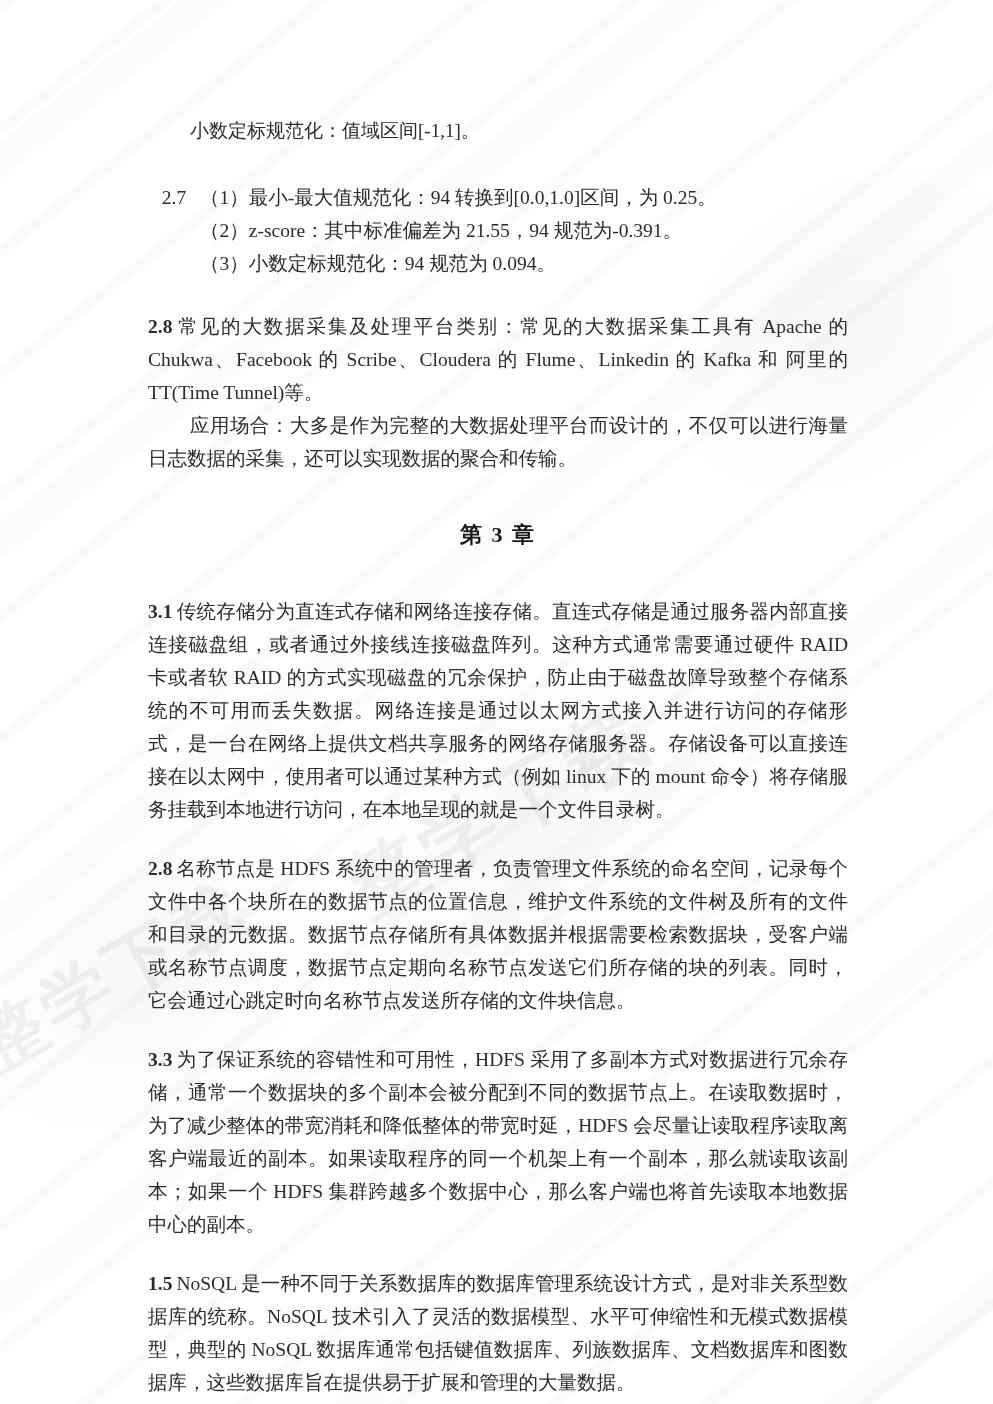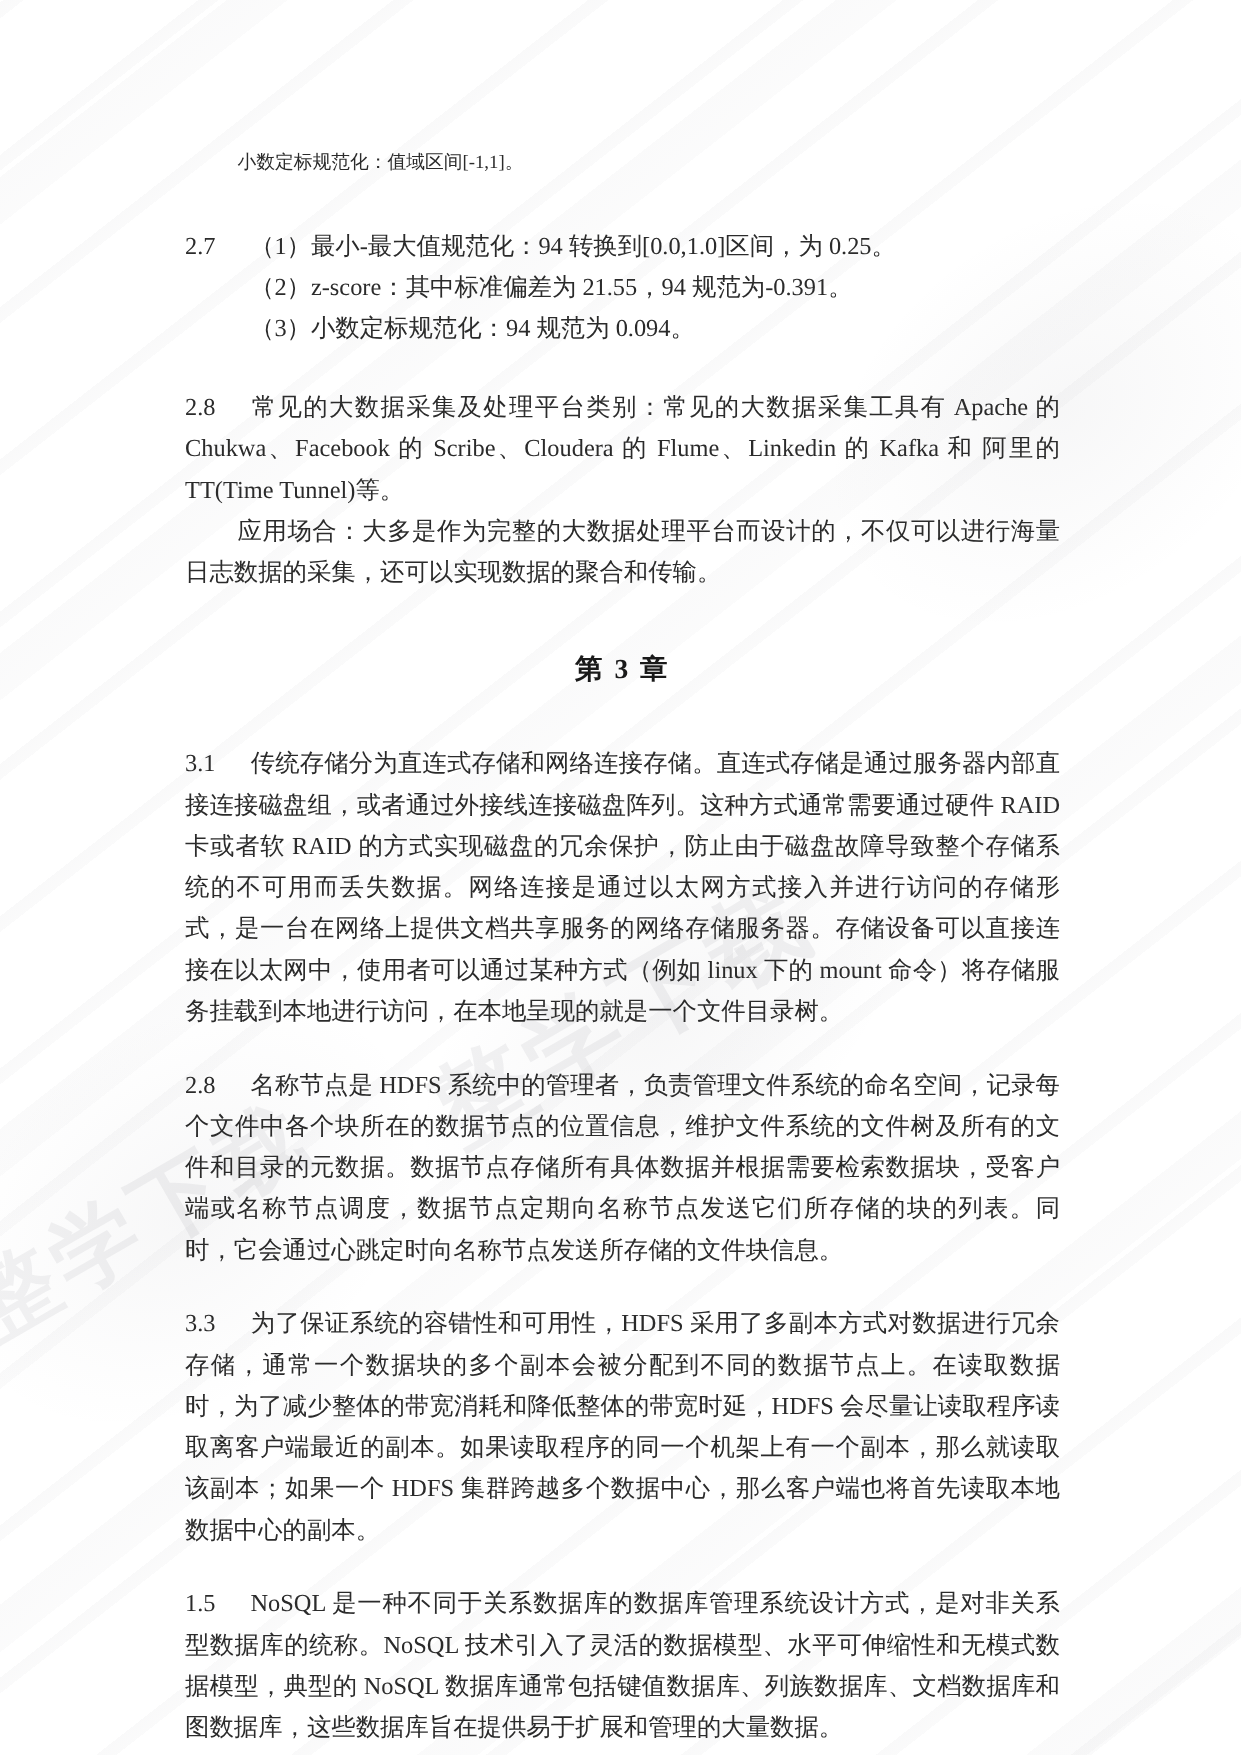--- a/index.html
+++ b/index.html
@@ -76,21 +76,21 @@
   
   .content {
     position: absolute;
     left: 148px;
     top: 0;
     width: 700px;
     z-index: 2;
   }
 
   .para {
-    font-size: 15px;
+    font-size: 19px;
     line-height: 33px;
     text-align: justify;
     text-justify: inter-ideograph;
     margin: 0;
     color: #2b2b2b;
   }
   .spacer-22 { height: 22px; }
   .spacer-26 { height: 26px; }
   .spacer-30 { height: 30px; }
   .spacer-34 { height: 34px; }
@@ -104,21 +104,21 @@
   .ex {
     display: flex;
     align-items: flex-start;
     font-size: 19.5px;
     line-height: 33px;
     color: #2b2b2b;
   }
   .ex-num {
     flex: 0 0 auto;
     width: 52px;
-    text-align: left;
+    text-align: center;
     white-space: nowrap;
   }
   .ex-body {
     flex: 1 1 auto;
     text-align: justify;
     text-justify: inter-ideograph;
   }
   .ex-body .sub {
     display: block;
     white-space: nowrap;
@@ -127,21 +127,22 @@
   
   .flow {
     font-size: 19.5px;
     line-height: 33px;
     text-align: justify;
     text-justify: inter-ideograph;
     color: #2b2b2b;
     margin: 0;
   }
   .flow .num {
-    margin-right: 28px;
+    margin-right: 4px;
+    font-weight: bold;
   }
   .flow .cont {
     display: block;
     text-indent: 42px;
   }
 
   .chapter {
     text-align: center;
     font-size: 22px;
     font-weight: 700;

